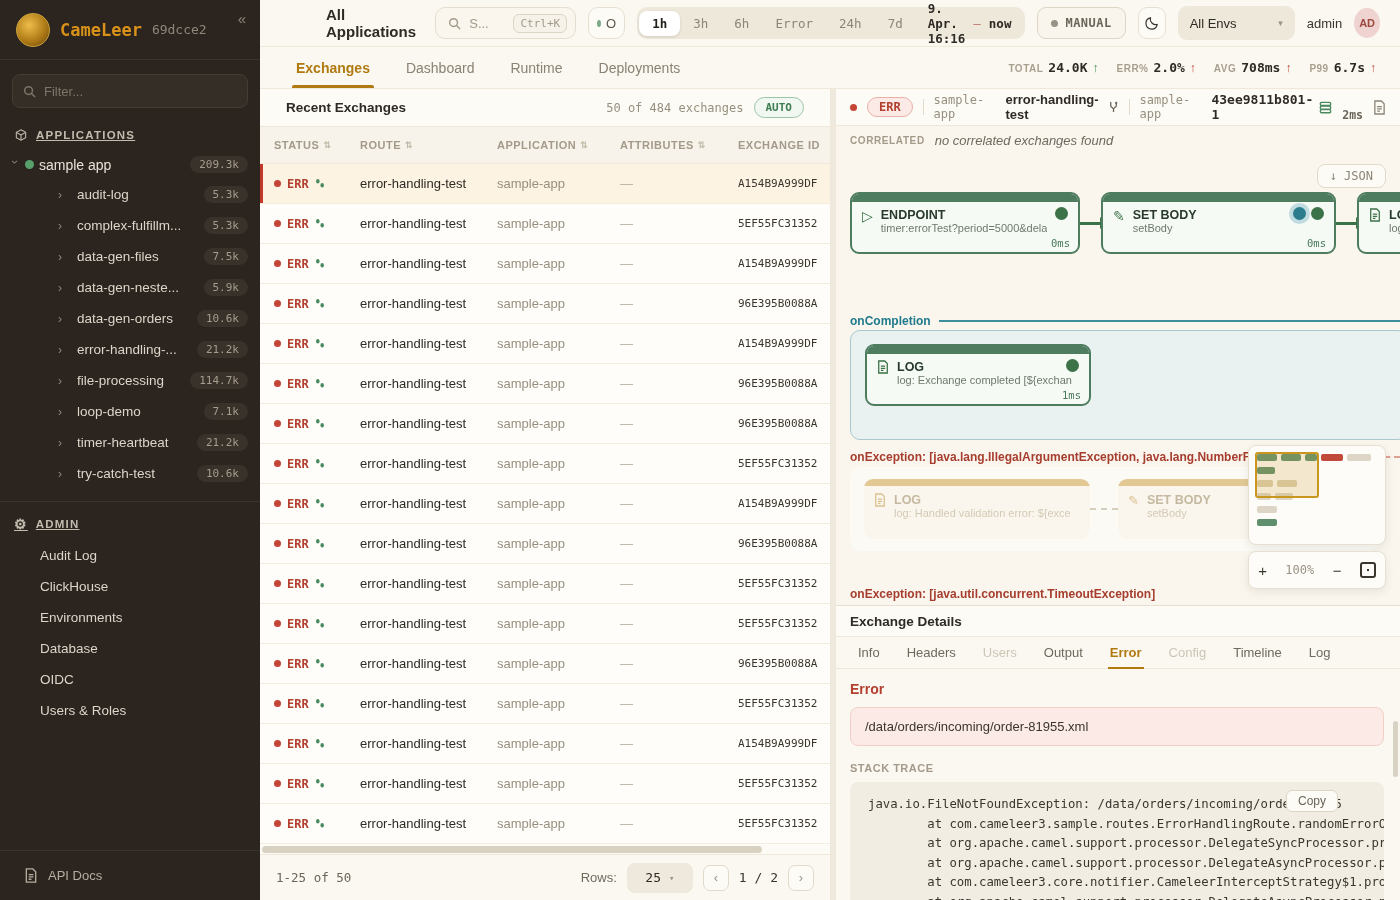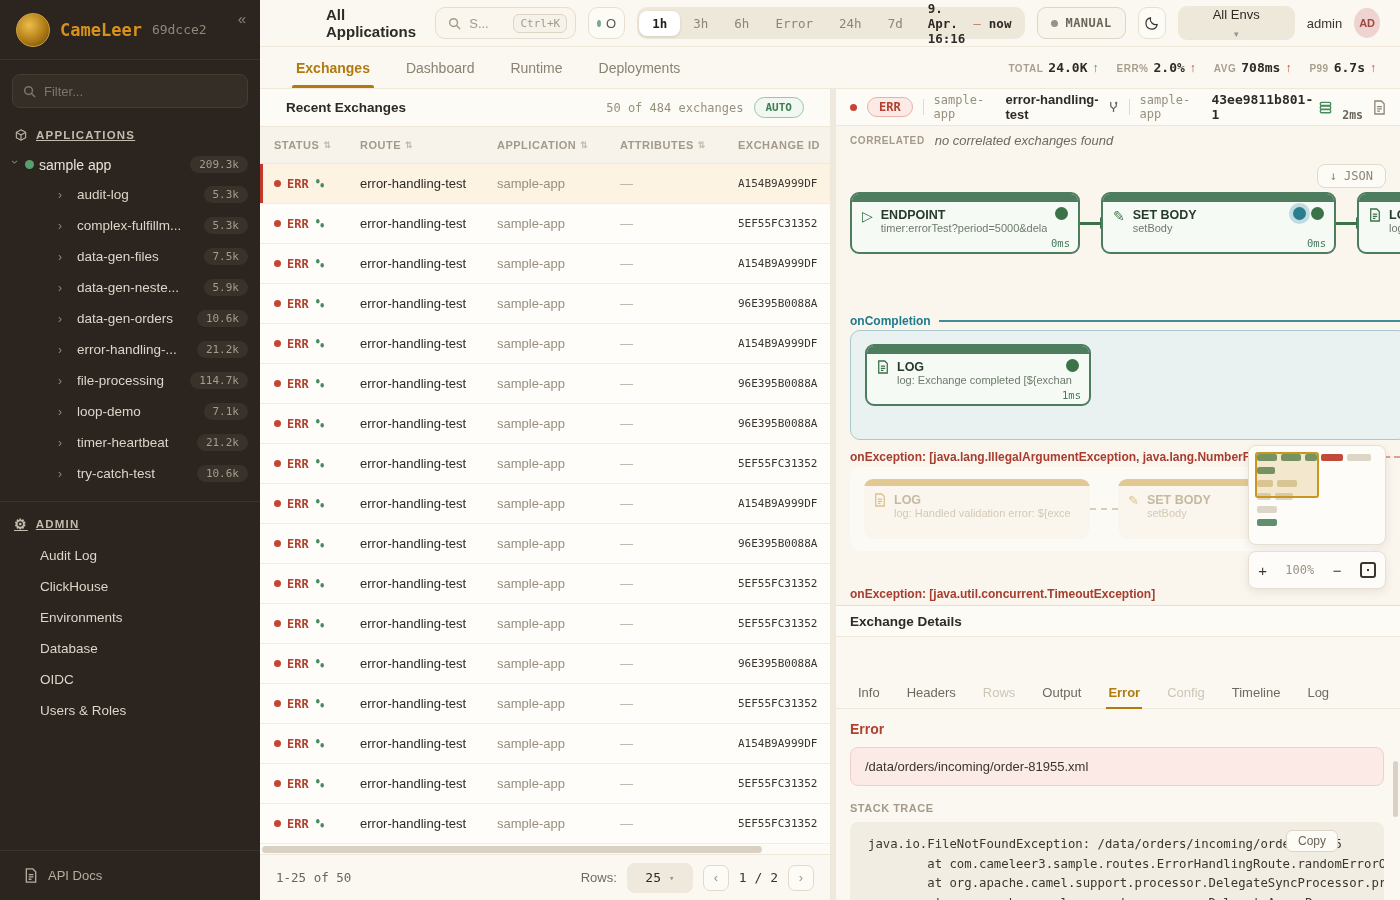--- a/index.html
+++ b/index.html
@@ -37,21 +37,21 @@
   .tb-live { height:32px; min-width:32px; border:1px solid #e7e0d2; background:#fdfbf6; border-radius:10px; display:flex; align-items:center; gap:5px; padding:0 8px; font-size:13px; color:#5c564b; overflow:hidden; }
   .ldot { width:7px; height:7px; border-radius:50%; background:#7ba98a; }
   .seg-group { height:32px; background:#eee8db; border-radius:10px; display:flex; align-items:center; padding:2px; font-family:"DejaVu Sans Mono",monospace; font-size:12.5px; color:#8d8577; }
   .seg { padding:5px 13px; cursor:pointer; border-radius:8px; }
   .seg:first-of-type { background:#fff; color:#23201a; font-weight:bold; box-shadow:0 1px 3px rgba(0,0,0,.12); }
   .seg-date { padding:0 12px; display:flex; gap:8px; align-items:center; font-weight:bold; color:#2e2a24; }
   .seg-dash { color:#c0776b; font-weight:normal; }
   .tb-manual { height:32px; border:1px solid #ddd5c5; background:#f9f5ec; border-radius:9px; display:flex; align-items:center; gap:7px; padding:0 13px; font-family:"DejaVu Sans Mono",monospace; font-size:12px; color:#6b6458; letter-spacing:.5px; font-weight:bold; cursor:pointer; }
   .mdot { width:7px; height:7px; border-radius:50%; background:#9a9286; }
   .tb-moon { width:32px; height:32px; border:1px solid #e7e0d2; background:#fdfbf6; border-radius:9px; display:flex; align-items:center; justify-content:center; cursor:pointer; }
-  .tb-env { height:34px; width:132px; background:#eee8db; border-radius:9px; display:flex; align-items:center; justify-content:space-between; padding:1px 12px; font-size:13px; cursor:pointer;flex-direction:column; }
+  .tb-env { height:34px; width:132px; background:#eee8db; border-radius:9px; display:flex; align-items:center; justify-content:space-between; padding:1px 12px; font-size:13px; cursor:pointer; }
   .tb-env .car { font-size:9px; color:#9a9286; }
   .tb-user { font-size:13px; color:#3a352d; margin-left:auto; }
   .avatar { width:30px; height:30px; border-radius:50%; background:#efd3d0; color:#9c4a3f; font-size:11px; font-weight:bold; display:flex; align-items:center; justify-content:center; }
 
   .tabsbar { height:42px; background:#fbf8f1; border-bottom:1px solid #eee7da; display:flex; align-items:center; padding:0 24px 0 36px; }
   .nav-tab { height:100%; display:flex; align-items:center; margin-right:36px; font-size:14px; color:#8a8273; position:relative; cursor:pointer; }
   .nav-tab:first-of-type { color:#b07a10; font-weight:bold; }
   .nav-tab:first-of-type::after { content:''; position:absolute; left:-4px; right:-4px; bottom:0; height:3px; background:#b07a10; border-radius:2px 2px 0 0; }
   .stats { margin-left:auto; display:flex; gap:18px; align-items:center; }
   .stat { display:flex; gap:5px; align-items:baseline; }
@@ -140,21 +140,21 @@
   .mm-view { position:absolute; left:6px; top:6px; width:64px; height:46px; border:2px solid #c9961f; background:rgba(206,160,60,.22); border-radius:3px; cursor:grab; }
   .zoomctl { position:absolute; right:14px; top:397px; width:138px; height:38px; background:#fefcf8; border:1px solid #e7e0d2; border-radius:8px; box-shadow:0 3px 10px rgba(0,0,0,.08); display:flex; align-items:center; justify-content:space-around; z-index:4; }
   .z-btn { font-size:15px; color:#3a352d; cursor:pointer; }
   .z-lvl { font-family:"DejaVu Sans Mono",monospace; font-size:12px; color:#9a9286; }
   .z-fit { width:16px; height:16px; border:2px solid #3a352d; border-radius:3px; position:relative; cursor:pointer; }
   .z-fit::after { content:''; position:absolute; left:5px; top:5px; width:2px; height:2px; background:#3a352d; }
 
   
   .xd { height:295px; background:#fbf8f2; border-top:1px solid #e7e0d2; display:flex; flex-direction:column; }
   .xd-title { height:31px; background:#fdfbf6; border-bottom:1px solid #eee7da; display:flex; align-items:center; padding:0 14px; font-size:13.5px; font-weight:bold; }
-  .xd-tabs { height:32px; display:flex; gap:27px; align-items:stretch; padding:0 22px; border-bottom:1px solid #eee7da;margin-top:40px; }
+  .xd-tabs { height:32px; display:flex; gap:27px; align-items:stretch; padding:0 22px; border-bottom:1px solid #eee7da; }
   .xd-tab { display:flex; align-items:center; font-size:13px; color:#6f6a5e; position:relative; cursor:pointer; }
   .xd-tab:nth-of-type(3), .xd-tab:nth-of-type(6) { color:#cdc6b6; }
   .xd-tab:nth-of-type(5) { color:#b07a10; font-weight:bold; }
   .xd-tab:nth-of-type(5)::after { content:''; position:absolute; left:-2px; right:-2px; bottom:-1px; height:2px; background:#b07a10; }
   .xd-body { flex:1; padding:10px 16px 0 14px; position:relative; overflow:hidden; }
   .xd-err-h { font-size:14px; font-weight:bold; color:#b3402f; margin:2px 0 10px; }
   .xd-err-box { background:#fbeae6; border:1px solid #f2d0c8; border-radius:8px; padding:11px 14px; font-size:13px; color:#3a352d; }
   .xd-st-label { font-size:11px; font-weight:bold; letter-spacing:.5px; color:#a39a8a; margin:16px 0 8px; }
   .xd-code { position:relative; background:#f1ede3; border-radius:8px; padding:13px 18px; height:140px; overflow:hidden; }
   .xd-line { font-family:"DejaVu Sans Mono",monospace; font-size:12.3px; line-height:19.5px; color:#3b362e; white-space:pre; }
@@ -913,21 +913,21 @@
         </div>
 
         <div class="xd">
           <div class="xd-title">Exchange Details</div>
           <div class="xd-tabs">
 
               <div class="xd-tab">Info</div>
 
               <div class="xd-tab">Headers</div>
 
-              <div class="xd-tab">Rows</div>
+              <div class="xd-tab">Users</div>
 
               <div class="xd-tab">Output</div>
 
               <div class="xd-tab">Error</div>
 
               <div class="xd-tab">Config</div>
 
               <div class="xd-tab">Timeline</div>
 
               <div class="xd-tab">Log</div>

